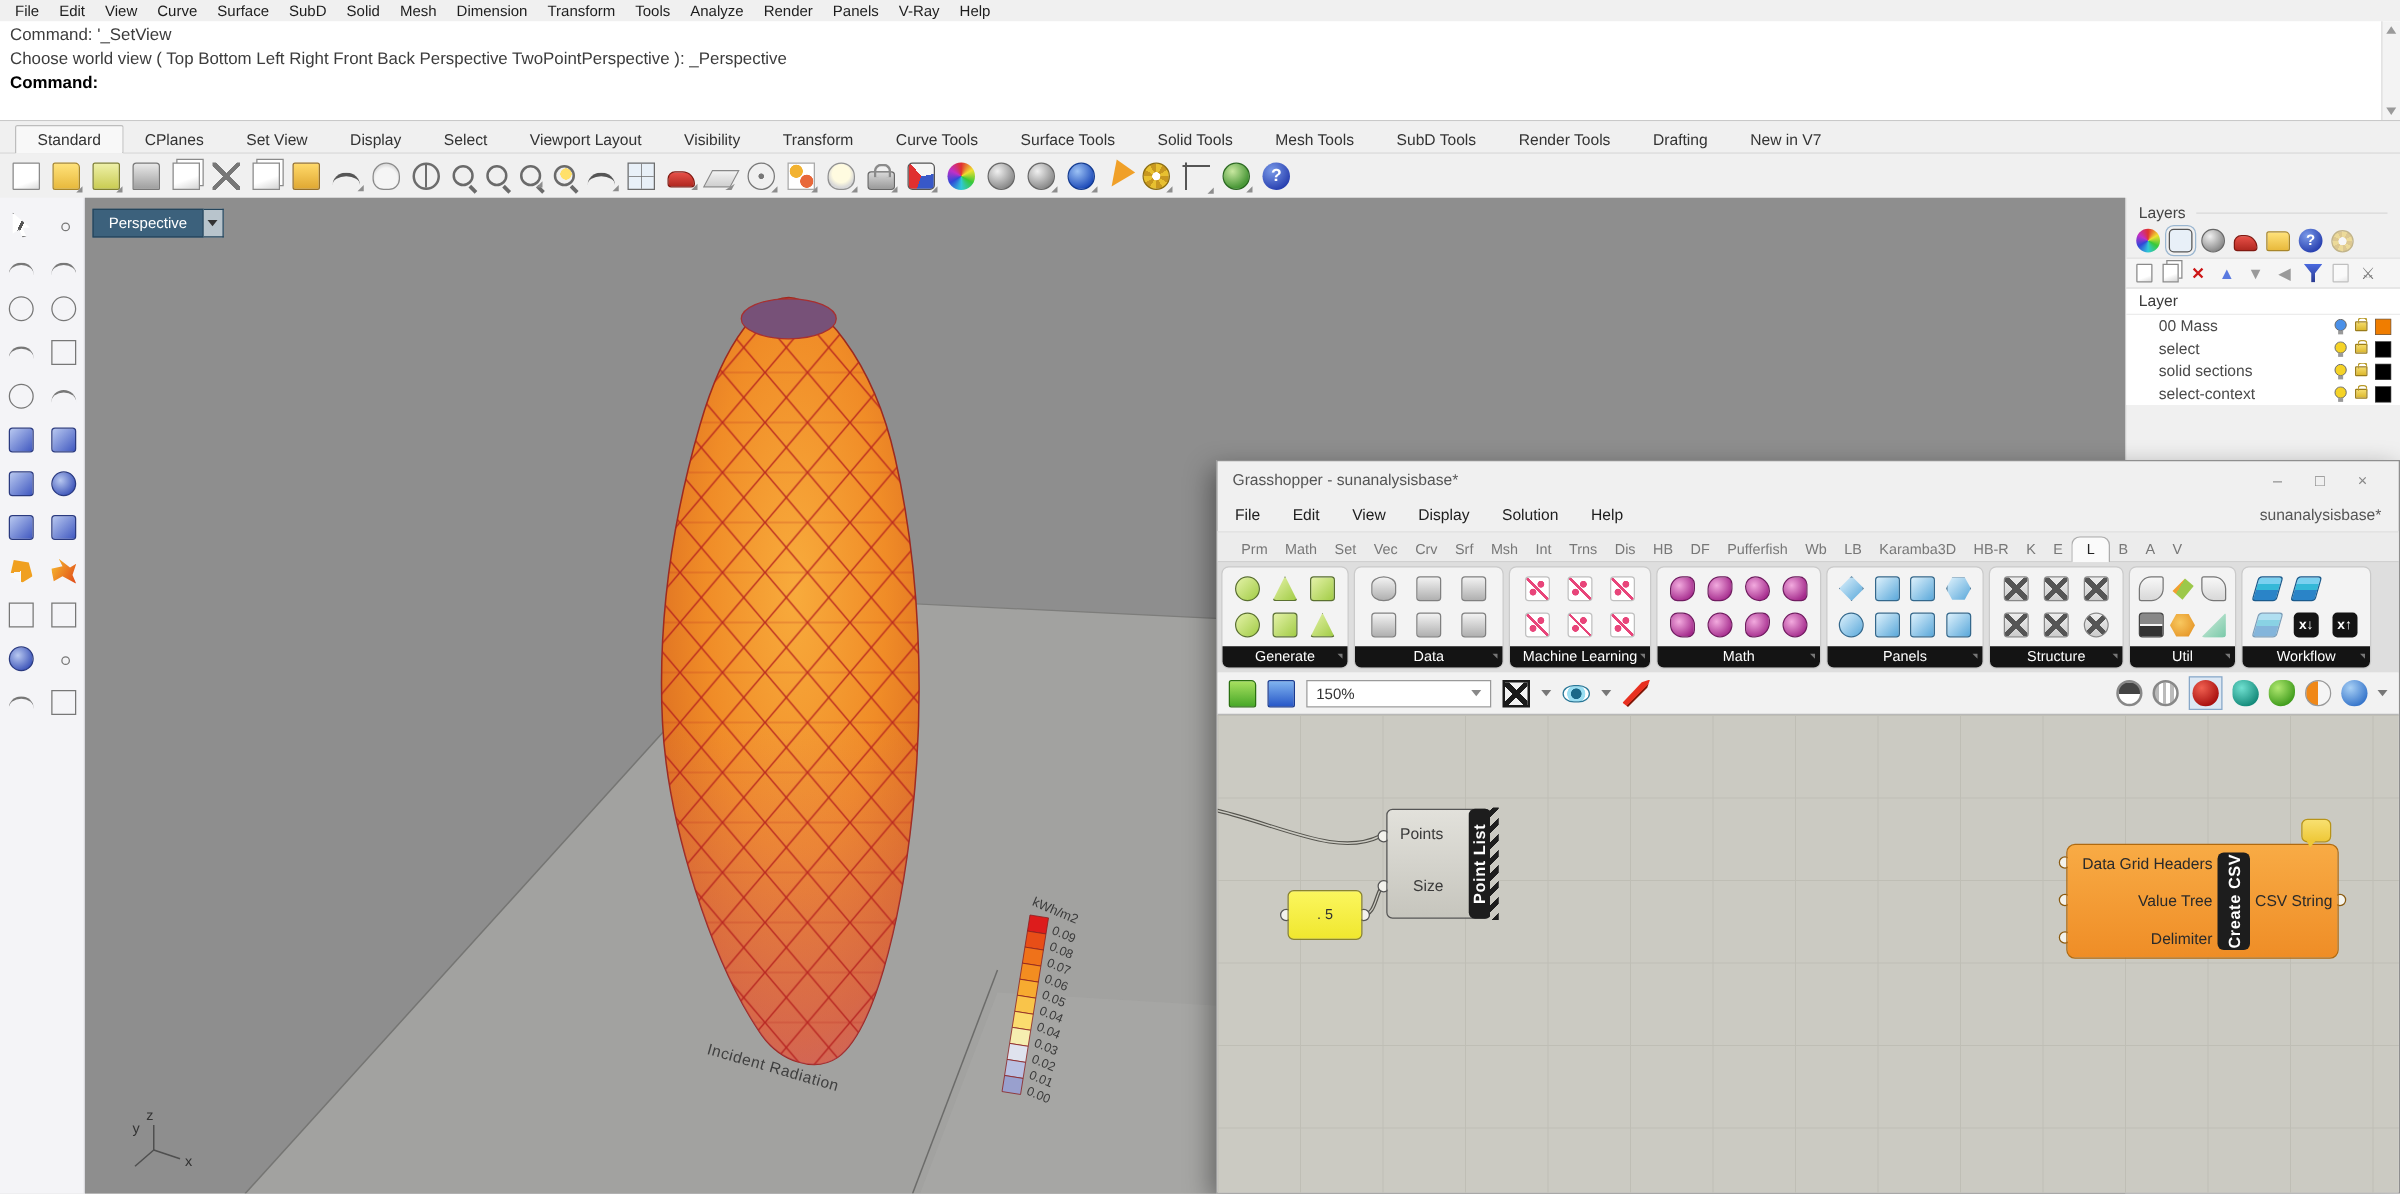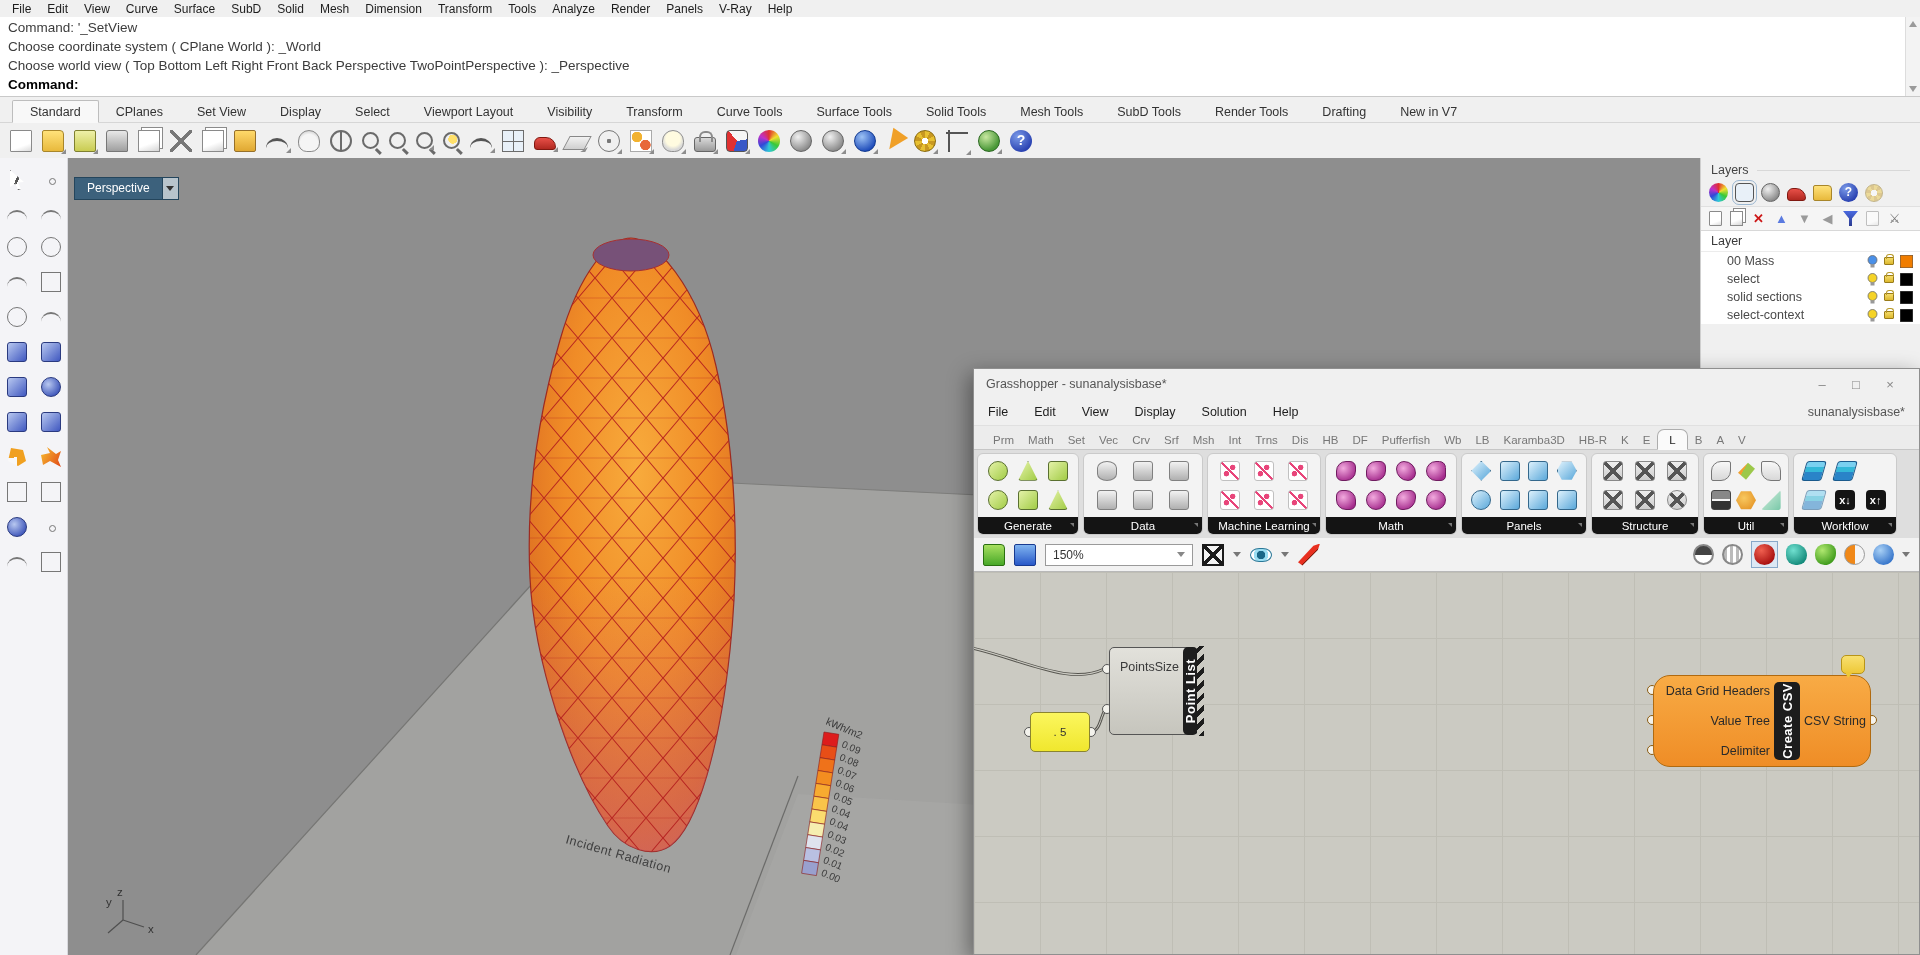--- a/index.html
+++ b/index.html
@@ -65,21 +65,21 @@
   .lt.s-crv { border-top:2px solid #777; border-radius:80% 80% 0 0/130% 130% 0 0; height:12px; margin-top:5px; }
   .lt.s-blu { background:linear-gradient(135deg,#b8c8f0,#4058c0); border:1px solid #2a3a80; border-radius:3px; }
   .lt.s-bls { background:radial-gradient(circle at 35% 35%,#b8c8f0,#3a52b8 80%); border-radius:50%; border:1px solid #2a3a80; }
   .lt.s-arr { background:linear-gradient(115deg,#fff 45%,#555 45% 55%,#fff 55%); border:1.5px solid #555; clip-path:polygon(15% 0,85% 60%,55% 62%,70% 95%,55% 100%,42% 68%,15% 85%); }
   .lt.s-pt::before { content:""; position:absolute; left:8px; top:8px; width:5px; height:5px; border:1.5px solid #777; border-radius:50%; }
   .lt.s-org { background:conic-gradient(from 40deg,#f0a020 0 140deg,#f8f8f8 140deg 220deg,#f0a020 220deg); clip-path:polygon(20% 5%,80% 15%,95% 70%,55% 95%,5% 70%); }
   .lt.s-red { background:linear-gradient(120deg,#f8c030,#e04818); clip-path:polygon(0 40%,45% 30%,30% 0,75% 35%,100% 20%,85% 65%,100% 100%,45% 70%,10% 90%); }
 
   
   .viewport { position:absolute; left:68px; top:158px; width:1632px; height:797px; background:#8e8e8e; z-index:1; overflow:hidden; }
-  .vp-tab { position:absolute; top:19px; left:6px; display:flex; z-index:3; }
+  .vp-tab { position:absolute; top:9px; left:6px; display:flex; z-index:3; }
   .vp-tab .name { background:#3c617c; color:#fff; font-size:12px; padding:3px 12px 4px; border:1px solid #24455c; }
   .vp-tab .drop { width:16px; background:#b8c4cc; border:1px solid #24455c; border-left:none; display:flex; align-items:center; justify-content:center; }
   .vp-tab .drop::after { content:""; border-left:4px solid transparent; border-right:4px solid transparent; border-top:5px solid #333; }
 
   
   .layers { position:absolute; left:1700px; top:158px; width:220px; bottom:0; background:#f0f0f0; border-left:1px solid #cfcfcf; z-index:2; font-size:12.5px; }
   .layers-title { color:#444; padding:5px 10px 3px; display:flex; align-items:center; gap:8px; }
   .layers-title::after { content:""; flex:1; border-top:1px solid #d8d8d8; }
   .ltabs { display:flex; align-items:center; gap:7px; padding:3px 8px 4px; }
   .li { width:19px; height:19px; position:relative; }
@@ -144,35 +144,35 @@
   .dm.green { background:radial-gradient(circle at 35% 30%,#b0e870,#3a9818 78%); border-radius:50% 40% 60% 50%; }
   .dm.halforange { background:linear-gradient(90deg,#f08818 50%,#f5f5f5 50%); border:1px solid #999; }
   .dm.blue { background:radial-gradient(circle at 35% 30%,#a8d0f5,#3070c8 80%); }
 
   .gh-canvas { flex:1; position:relative; overflow:hidden; background:#cbcac2;
     background-image:linear-gradient(#bfbeb5 1px,transparent 1px),linear-gradient(90deg,#bfbeb5 1px,transparent 1px);
     background-size:66px 66px; }
   .gh-canvas svg.wires { position:absolute; inset:0; pointer-events:none; }
 
   .comp-pointlist { position:absolute; left:135px; top:75px; width:84px; height:88px; background:linear-gradient(#e2e1db,#c6c5bd); border:1px solid #555; border-radius:5px; display:flex; }
-  .comp-pointlist .ins { flex:1; display:flex; flex-direction:row; justify-content:space-between; padding:12px 4px 18px 10px; font-size:12.5px; color:#3a3a3a; text-align:right; }
+  .comp-pointlist .ins { flex:1; display:flex; flex-direction:column; justify-content:space-between; padding:12px 20px 18px 10px; font-size:12.5px; color:#3a3a3a; text-align:right; }
   .vbar { width:26px; background:#1d1d1d; border-radius:5px; color:#fff; display:flex; align-items:center; justify-content:center; margin:-1px -1px -1px 0; position:relative; }
   .vbar .vtext { writing-mode:vertical-rl; transform:rotate(180deg); font-weight:bold; font-size:13px; letter-spacing:.5px; white-space:nowrap; }
   .zig { position:absolute; right:-6px; top:-1px; bottom:-1px; width:7px; background:repeating-linear-gradient(-45deg,#1d1d1d 0 4px,#cbcac2 4px 9px); }
 
   .comp-slider { position:absolute; left:56px; top:140px; width:60px; height:40px; background:linear-gradient(#fbf65e,#f0e72e); border:1px solid #8a8430; border-radius:5px; display:flex; align-items:center; justify-content:center; font-size:11.5px; color:#333; }
 
   .comp-panel { position:absolute; left:405px; top:52px; width:228px; height:53px; border:1px solid #8a8a8a; background:#fff; box-shadow:2px 3px 6px rgba(0,0,0,.25); }
   .comp-panel .ph { height:28px; background:linear-gradient(#f2f2f2,#dcdcdc); border-bottom:1px solid #aaa; display:flex; align-items:center; padding:0 6px; gap:10px; font-size:12.5px; color:#333; }
   .panel-ico { width:21px; height:21px; background:linear-gradient(#fce868,#eec32e); border:1.5px solid #6a5a10; border-radius:4px; position:relative; }
   .panel-ico::after { content:""; position:absolute; inset:4px; background:linear-gradient(60deg,transparent 30%,#e07818 30% 45%,transparent 45% 55%,#e07818 55% 70%,transparent 70%); transform:rotate(-15deg); }
   .comp-panel .pb { height:24px; display:flex; align-items:center; justify-content:center; font-size:12px; color:#222; }
   .cursorline { display:inline-block; width:1px; height:14px; background:#111; margin-left:1px; vertical-align:middle; }
 
-  .comp-csv { position:absolute; left:679px; top:103px; width:218px; height:92px; background:linear-gradient(#f8ab45,#ef8d26); border:1px solid #b06a10; border-radius:17px; display:flex; }
+  .comp-csv { position:absolute; left:679px; top:103px; width:218px; height:92px; background:linear-gradient(#f8ab45,#ef8d26); border:1px solid #b06a10; border-radius:7px; display:flex; }
   .comp-csv .ins { width:120px; display:flex; flex-direction:column; justify-content:space-between; padding:8px 4px 8px 8px; font-size:12.5px; color:#2a2a2a; text-align:right; }
   .comp-csv .outs { flex:1; display:flex; align-items:center; justify-content:center; font-size:12.5px; color:#2a2a2a; }
   .balloon { position:absolute; left:187px; top:-21px; width:24px; height:19px; background:linear-gradient(#f8e070,#eec838); border:1px solid #b89418; border-radius:5px; }
   .balloon::after { content:""; position:absolute; left:3px; bottom:-5px; border-left:3px solid transparent; border-right:5px solid transparent; border-top:6px solid #eec838; }
 </style>
 </head>
 <body>
 
 <div class="screen">
 
@@ -190,21 +190,20 @@
     <span>Tools</span>
     <span>Analyze</span>
     <span>Render</span>
     <span>Panels</span>
     <span>V-Ray</span>
     <span>Help</span>
   </div>
 
   <div class="cmd">
     <div>Command: '_SetView</div>
-    <div>Choose coordinate system ( CPlane  World ):  _World</div>
     <div>Choose world view ( Top  Bottom  Left  Right  Front  Back  Perspective  TwoPointPerspective ):  _Perspective</div>
     <div class="prompt">Command:</div>
     <div class="cmd-scroll">
       <div class="tri-up"></div>
       <div class="tri-dn"></div>
     </div>
   </div>
 
   <div class="tabbar">
     <span class="tab active">Standard</span>

